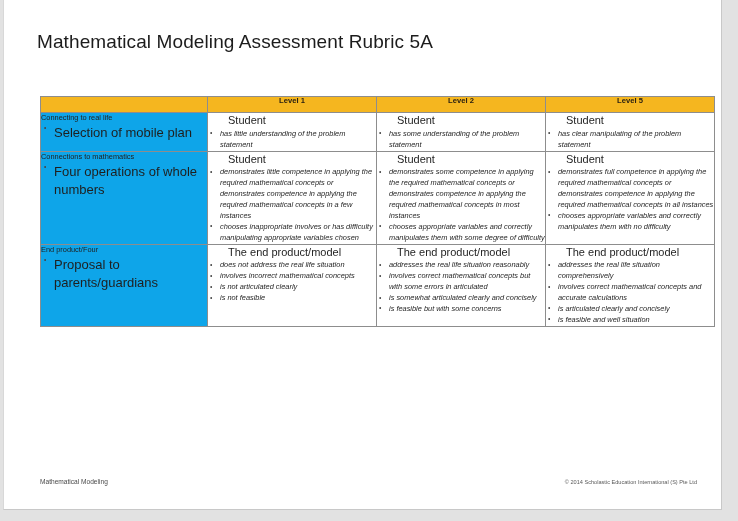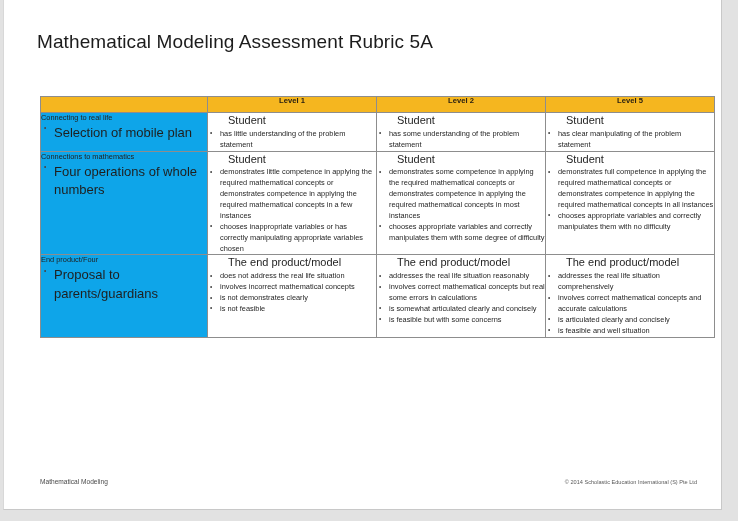--- a/index.html
+++ b/index.html
@@ -129,20 +129,21 @@
     margin: 0;
     padding: 0;
   }
   .level-list li {
     font-size: 7.4px;
     color: #1f1f1f;
     line-height: 1.47;
     padding-left: 12px;
     position: relative;
     margin: 0 0 0 0;
+    font-style: italic;
   }
   .level-list li::before {
     content: "\2022";
     position: absolute;
     left: 2px;
     top: -0.5px;
     font-size: 6.5px;
     color: #444;
   }
 
@@ -217,21 +218,21 @@
             <td class="criteria-cell">
               <div class="criteria-title">Connections to mathematics</div>
               <ul class="criteria-list">
                 <li>Four operations of whole numbers</li>
               </ul>
             </td>
             <td class="level-cell">
               <div class="level-lead">Student</div>
               <ul class="level-list">
                 <li>demonstrates little competence in applying the required mathematical concepts or demonstrates competence in applying the required mathematical concepts in a few instances</li>
-                <li>chooses inappropriate variables or has correctly manipulating appropriate variables chosen</li>
+                <li>chooses inappropriate involves or has difficulty manipulating appropriate variables chosen</li>
               </ul>
             </td>
             <td class="level-cell">
               <div class="level-lead">Student</div>
               <ul class="level-list">
                 <li>demonstrates some competence in applying the required mathematical concepts or demonstrates competence in applying the required mathematical concepts in most instances</li>
                 <li>chooses appropriate variables and correctly manipulates them with some degree of difficulty</li>
               </ul>
             </td>
             <td class="level-cell">
@@ -247,29 +248,29 @@
               <div class="criteria-title">End product/Four</div>
               <ul class="criteria-list">
                 <li>Proposal to parents/guardians</li>
               </ul>
             </td>
             <td class="level-cell">
               <div class="level-lead">The end product/model</div>
               <ul class="level-list">
                 <li>does not address the real life situation</li>
                 <li>involves incorrect mathematical concepts</li>
-                <li>is not demonstrates clearly</li>
+                <li>is not articulated clearly</li>
                 <li>is not feasible</li>
               </ul>
             </td>
             <td class="level-cell">
               <div class="level-lead">The end product/model</div>
               <ul class="level-list">
                 <li>addresses the real life situation reasonably</li>
-                <li>involves correct mathematical concepts but real some errors in calculations</li>
+                <li>involves correct mathematical concepts but with some errors in articulated</li>
                 <li>is somewhat articulated clearly and concisely</li>
                 <li>is feasible but with some concerns</li>
               </ul>
             </td>
             <td class="level-cell">
               <div class="level-lead">The end product/model</div>
               <ul class="level-list">
                 <li>addresses the real life situation comprehensively</li>
                 <li>involves correct mathematical concepts and accurate calculations</li>
                 <li>is articulated clearly and concisely</li>

